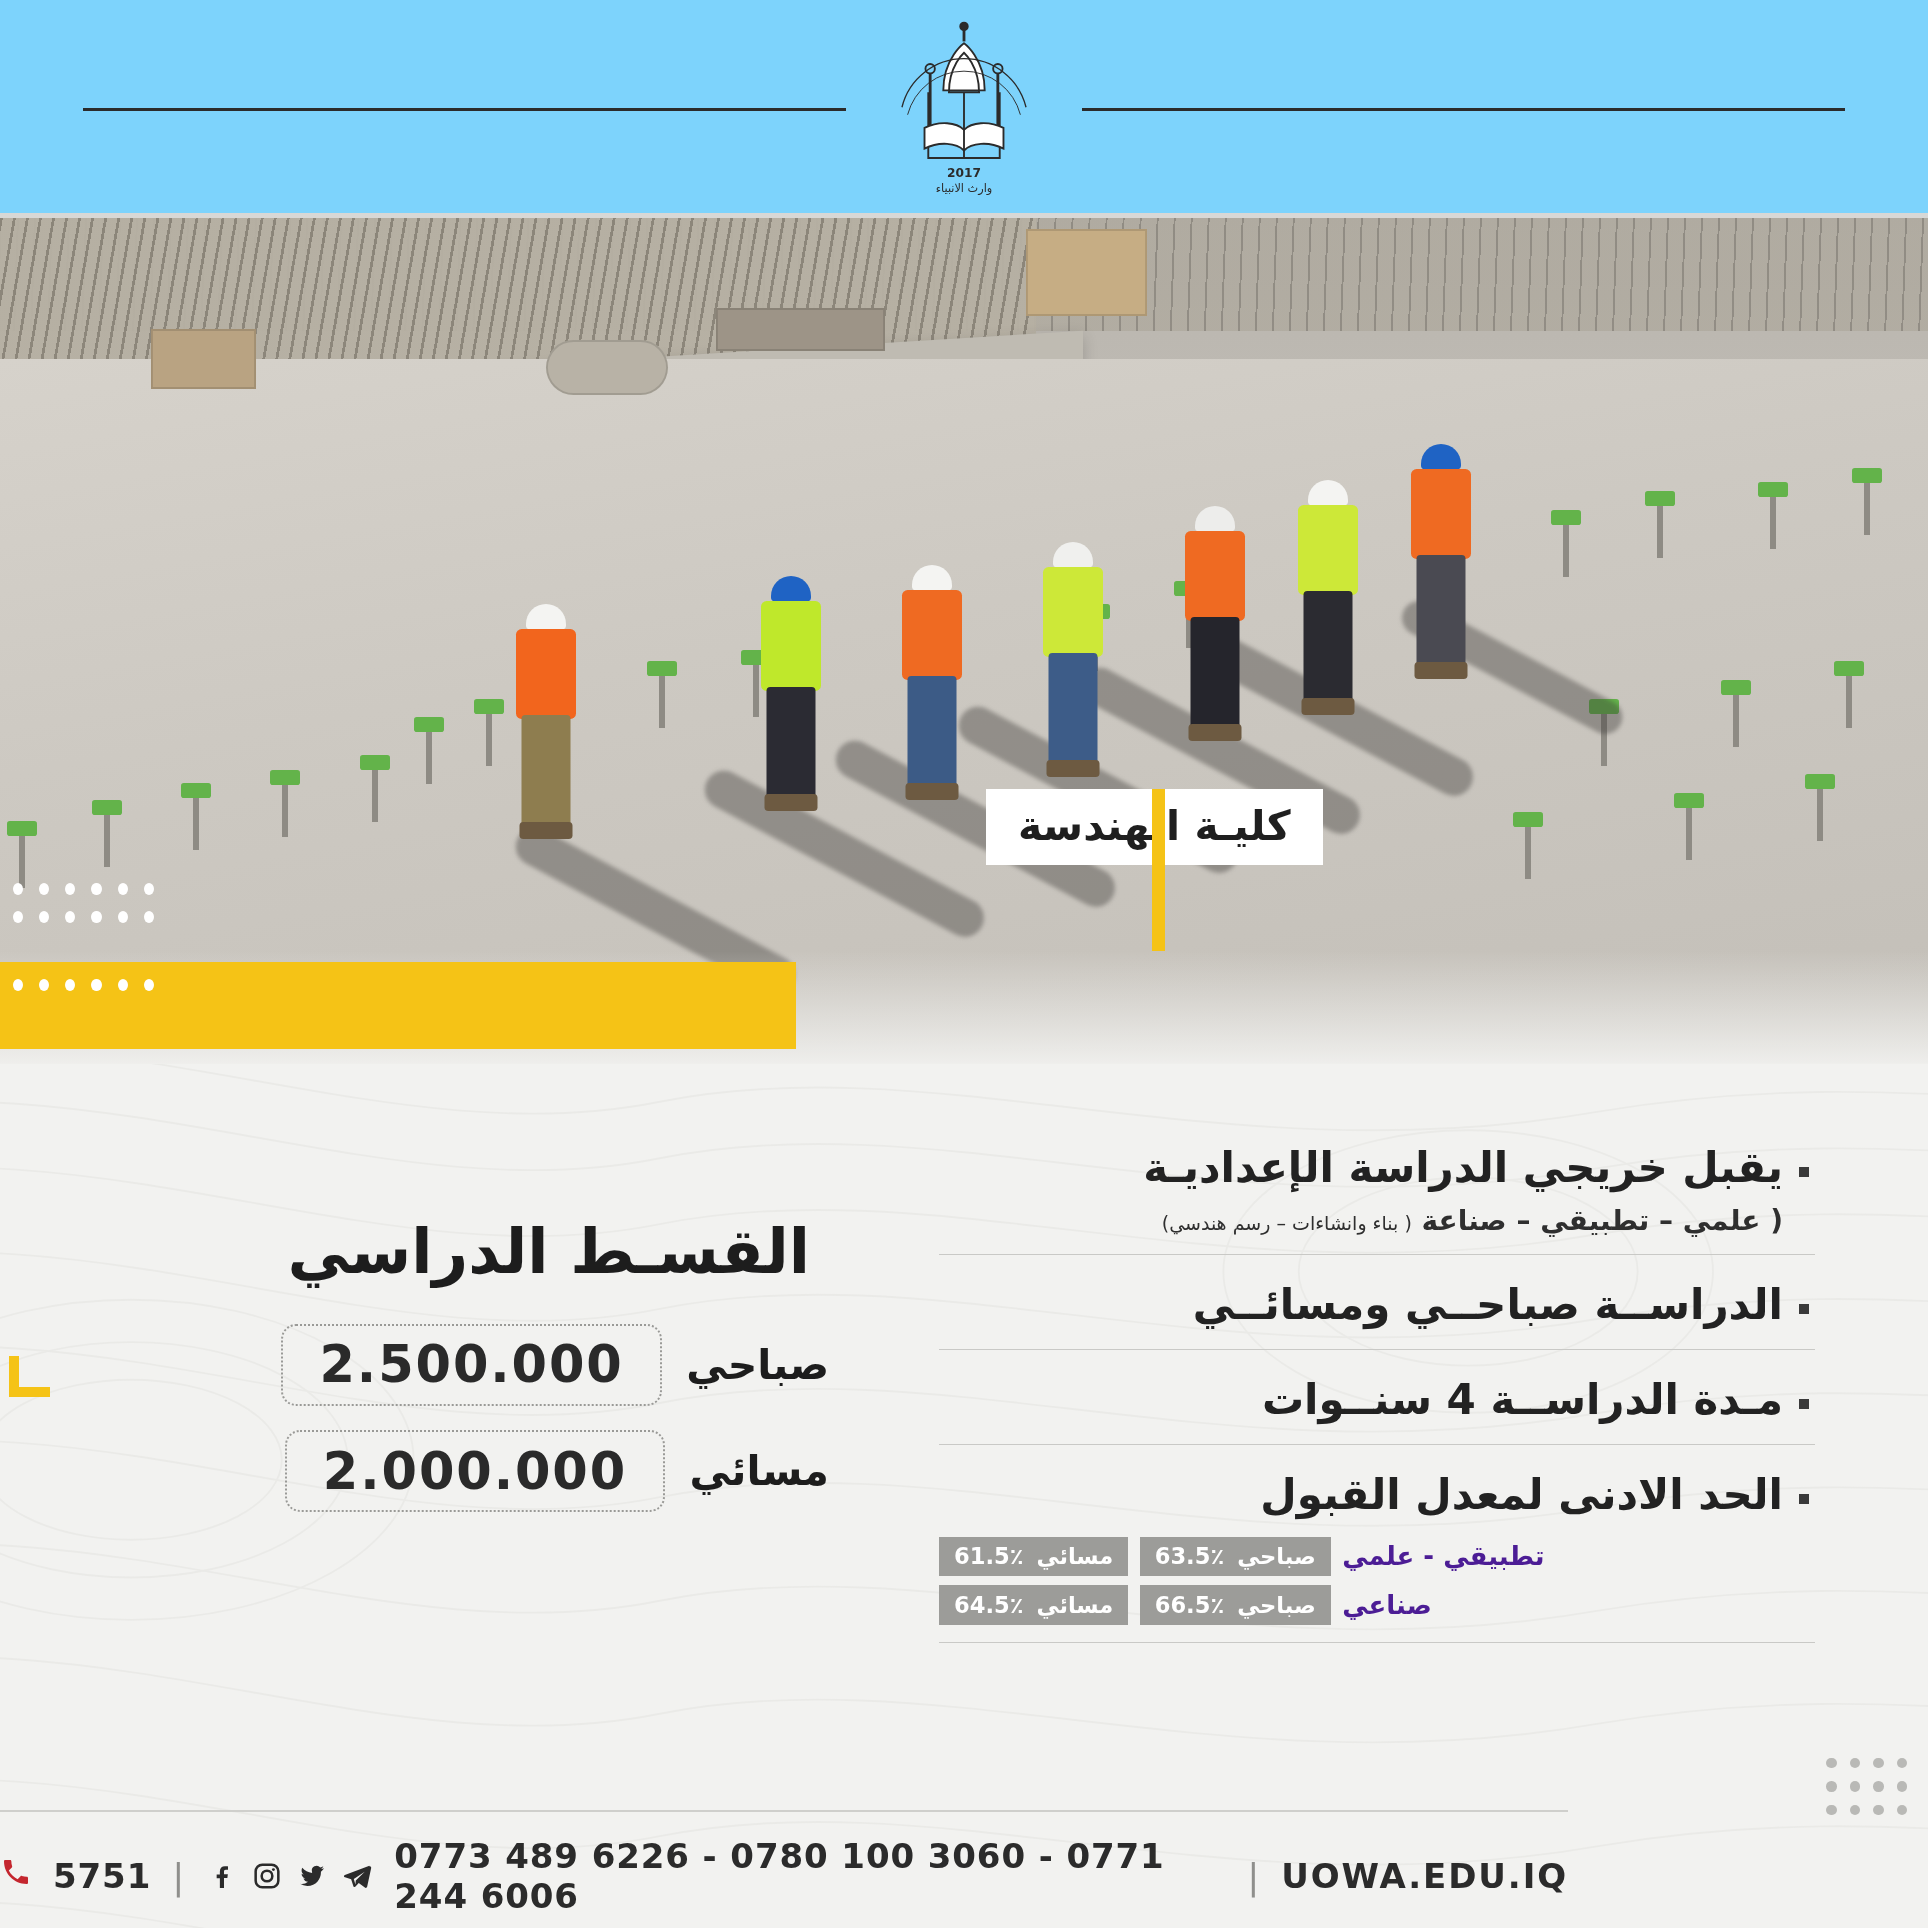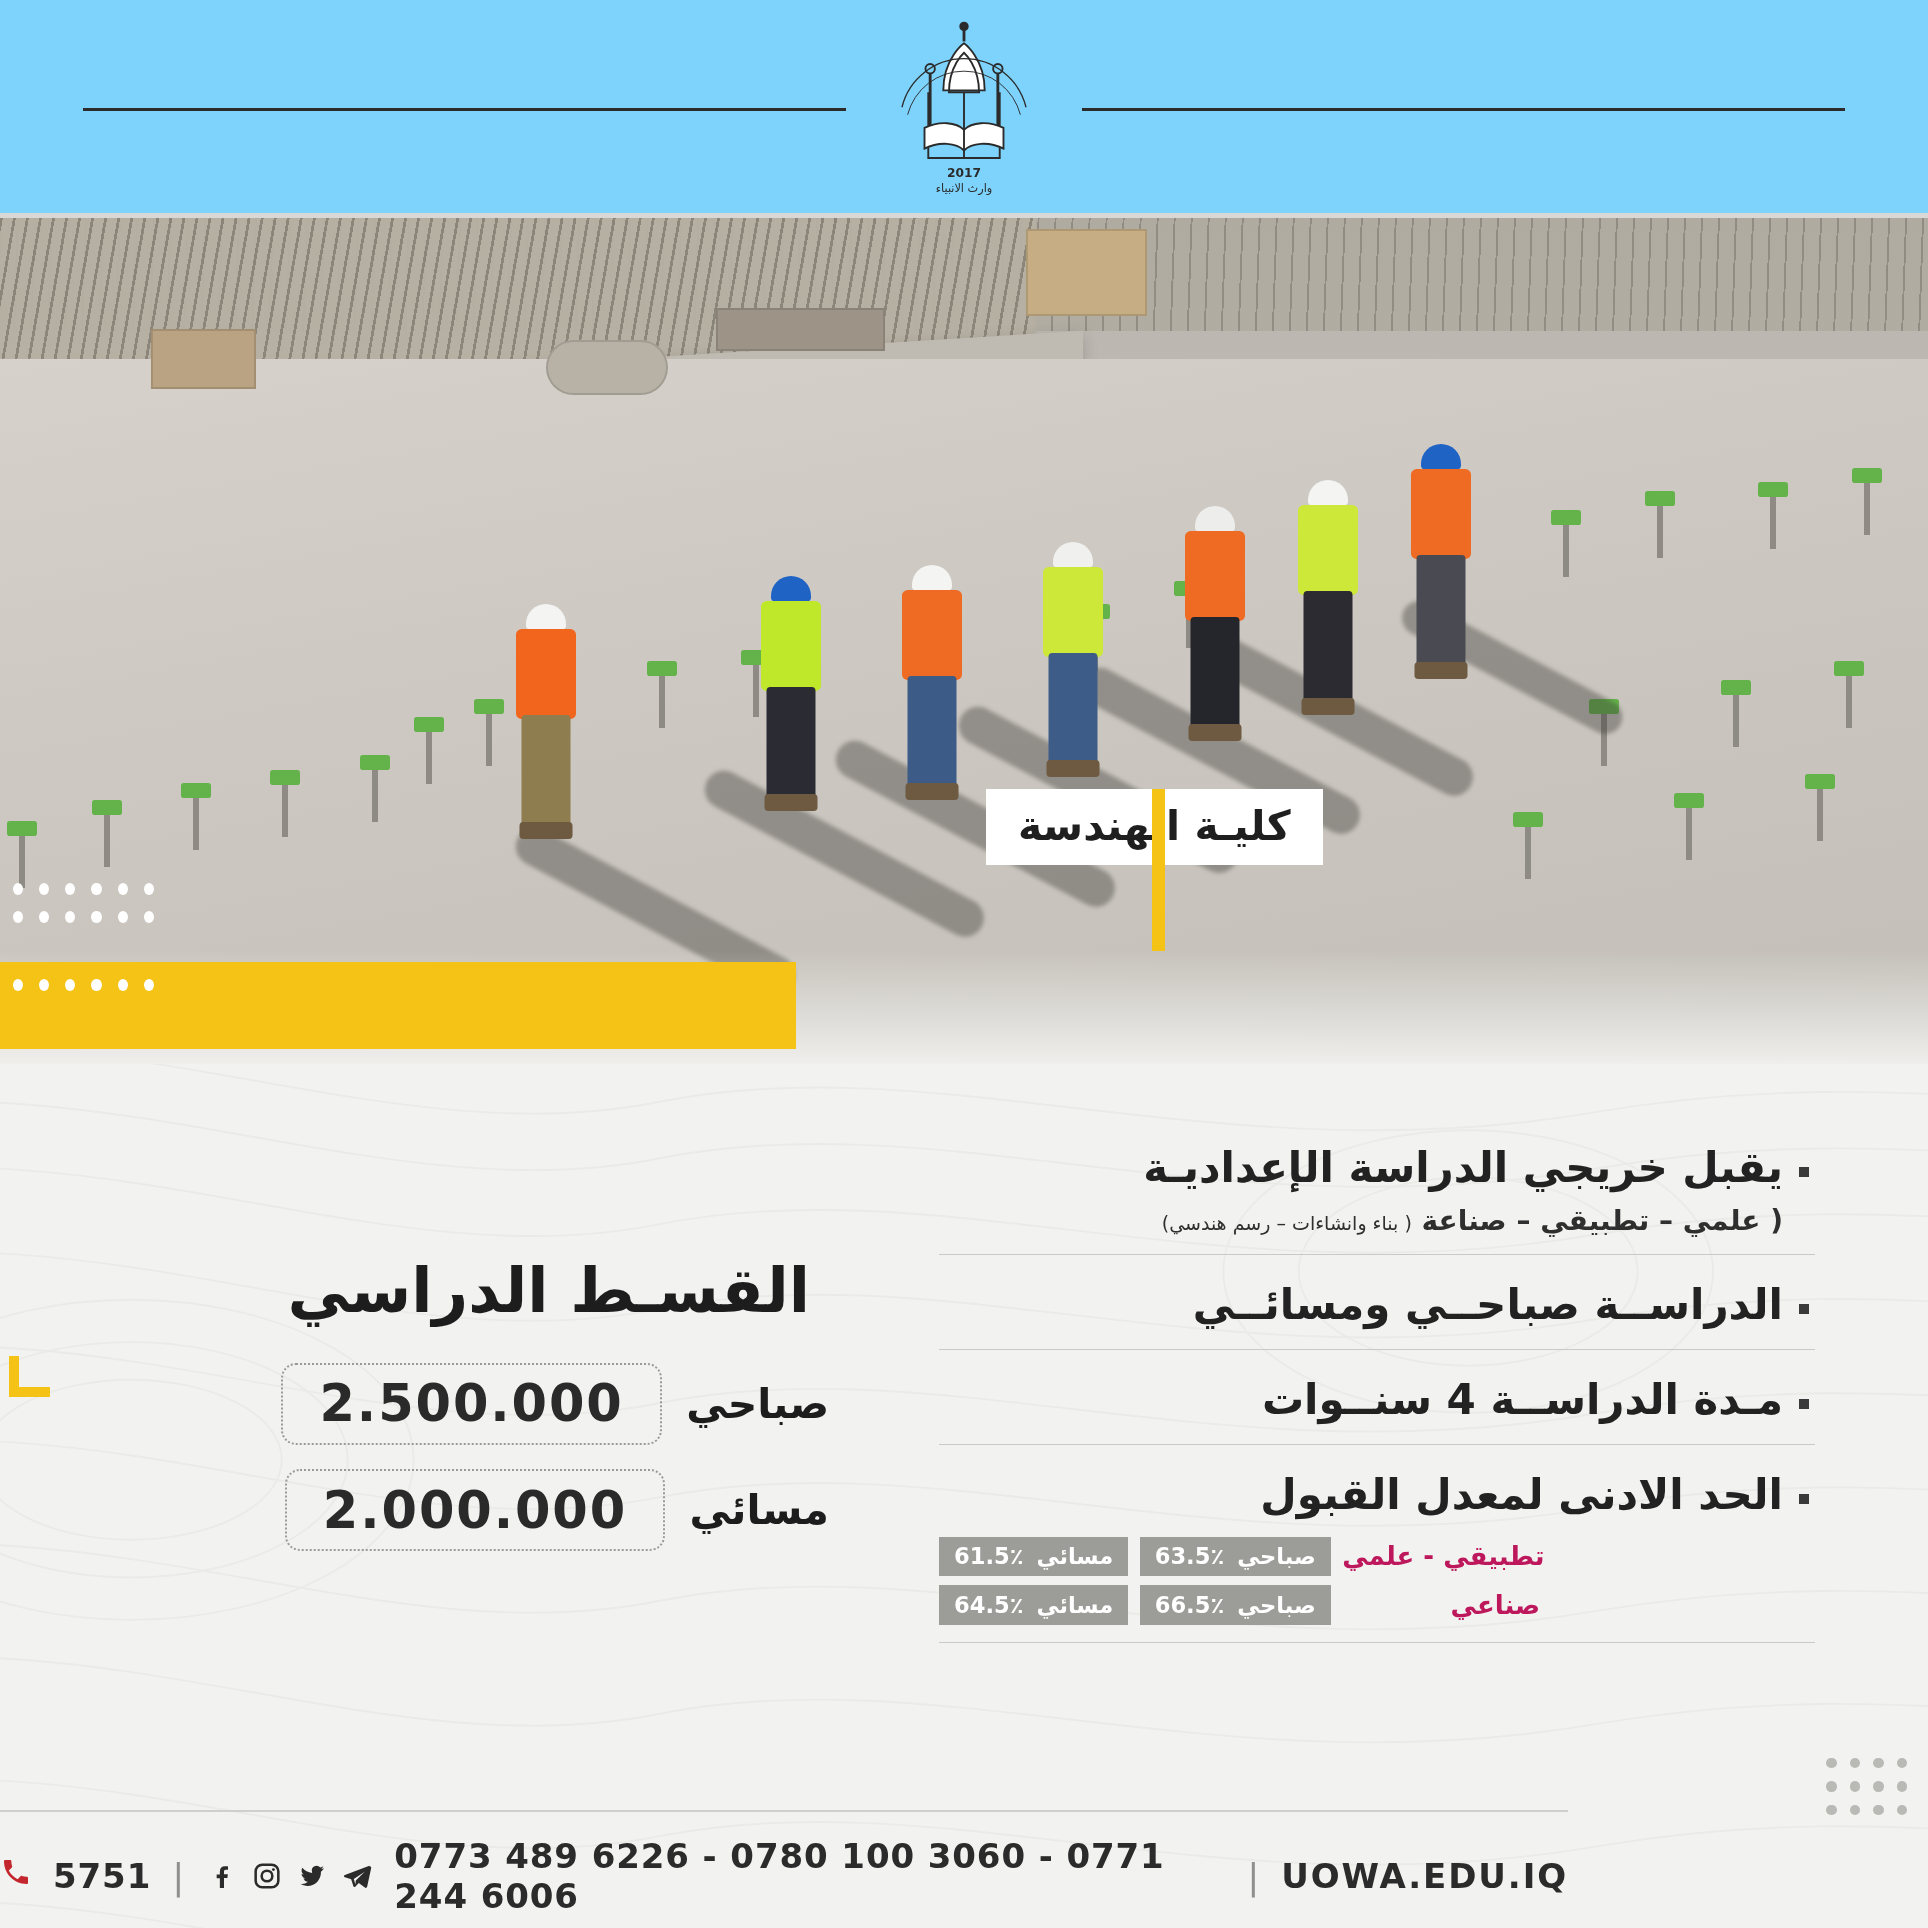--- a/index.html
+++ b/index.html
@@ -283,42 +283,42 @@
   }
   .grade-row {
     display: flex;
     align-items: center;
     gap: 11.3px;
     direction: rtl;
   }
   .grade-label {
     font-size: 26px;
     font-weight: bold;
-    color: #be185d;
+    color: #4c1d95;
     min-width: 198px;
-    text-align: right;
+    text-align: left;
   }
   .chip {
     background: #9c9c99;
     color: #ffffff;
     font-size: 22.6px;
     font-weight: bold;
     padding: 6.6px 15px;
     display: flex;
     gap: 13px;
     align-items: center;
     min-width: 179px;
     justify-content: space-between;
   }
 
   
   .fees {
     position: absolute;
     left: 113px;
-    top: 1254px;
+    top: 1215px;
     width: 716px;
     text-align: right;
     direction: rtl;
   }
   .fees-title {
     font-size: 62px;
     font-weight: bold;
     color: #1d1d1d;
     letter-spacing: 1.9px;
     margin-bottom: 36px;

